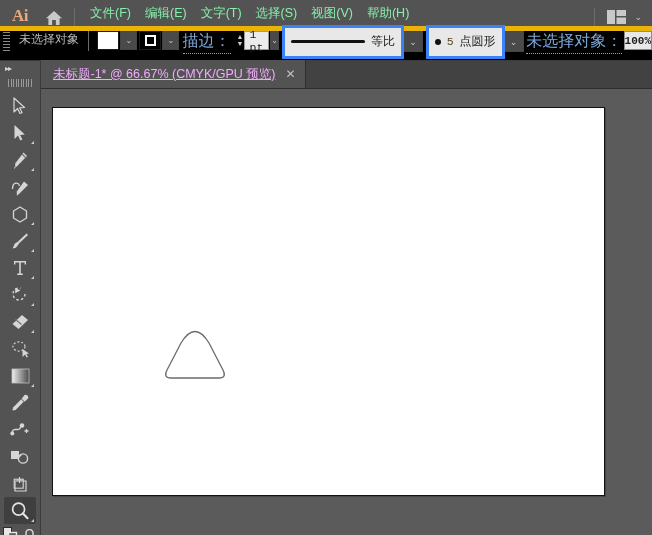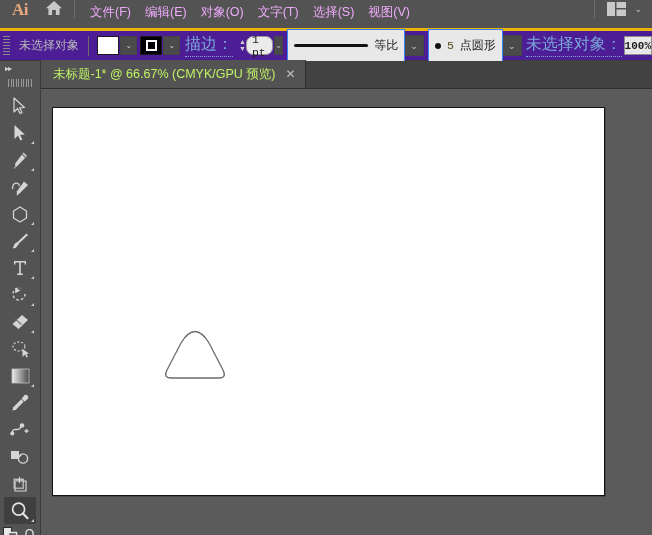--- a/index.html
+++ b/index.html
@@ -10,55 +10,55 @@
     background: #5b5b5b;
     font-family: "Liberation Sans", "DejaVu Sans", sans-serif;
     -webkit-font-smoothing: antialiased;
   }
   #app { position: relative; width: 652px; height: 535px; }
 
   
   .menubar {
     position: absolute; left: 0; top: 0; width: 652px; height: 31px;
     background: #535353;
-    display: flex; align-items: flex-start;
-    border-bottom: 3px solid #eab308;
+    display: flex; align-items: flex-end;
+    border-bottom: 5px solid #eab308;
   }
   .ai-logo {
     width: 38px; text-align: center;
     color: #e8a87c; font-size: 17px; font-weight: bold;
     font-family: "Liberation Serif", "DejaVu Serif", serif;
     letter-spacing: -0.5px;
     padding-left: 2px;
   }
   .home-btn {
     width: 32px; display: flex; align-items: center; justify-content: center;
   }
   .menu-sep {
     width: 1px; height: 18px; background: #6d6d6d; margin: 0 8px 0 4px;
   }
   .menu-items { display: flex; align-items: center; }
   .menu-item {
-    color: #f0abfc; font-size: 12.5px; padding: 4px 7px;
+    color: #86efac; font-size: 12.5px; padding: 4px 7px;
     white-space: nowrap; cursor: default;
   }
   .menubar-right {
     margin-left: auto; display: flex; align-items: center; padding-right: 10px;
   }
   .ws-sep { width: 1px; height: 18px; background: #6d6d6d; margin-right: 12px; }
   .ws-icon { display: flex; align-items: center; }
   .chev-small {
     margin-left: 8px; color: #c8c8c8; font-size: 9px; line-height: 1;
   }
 
   
   .controlbar {
     position: absolute; left: 0; top: 31px; width: 652px; height: 30px;
-    background: #4c1d95;
-    display: flex; align-items: center;
+    background: #000000;
+    display: flex; align-items: flex-start;
     border-bottom: 1px solid #3d3d3d;
   }
   .cb-grip {
     width: 10px; height: 20px; margin-left: 3px; margin-right: 4px;
     display: flex; flex-direction: column; justify-content: center; gap: 2px;
   }
   .cb-grip i { display: block; height: 1px; background: #8a8a8a; width: 7px; margin: 0 auto; }
   .cb-label-sel {
     color: #b8b8b8; font-size: 12px; margin-left: 5px; white-space: nowrap;
   }
@@ -91,26 +91,26 @@
     width: 11px; height: 19px; display: flex; flex-direction: column;
     align-items: center; justify-content: center; gap: 1px;
     color: #d0d0d0; font-size: 7px; line-height: 6px; margin-left: 6px;
   }
   .field {
     height: 19px; background: #ebebeb; border: 1px solid #9a9a9a;
     display: flex; align-items: center; padding: 0 5px;
     font-size: 11.5px; color: #1d1d1d;
     font-family: "Liberation Mono", "DejaVu Sans Mono", monospace;
   }
-  .w-stroke { width: 52px; border-radius: 7px; }
+  .w-stroke { width: 52px; }
   .combo {
     display: flex; align-items: center; height: 21px;
   }
   .combo-body {
-    height: 34px; background: #e8e8e8; border: 1px solid #3b82f6;
+    height: 34px; background: #e8e8e8; border: 3px solid #3b82f6;
     display: flex; align-items: center; padding: 0 6px; gap: 6px;
   }
   .combo-arrow {
     width: 19px; height: 21px; background: #4a4a4a; border: 1px solid #454545;
     border-left: none;
     display: flex; align-items: center; justify-content: center;
     color: #cccccc; font-size: 9px;
   }
   .profile-line { width: 74px; height: 3px; background: #111; border-radius: 2px; }
   .combo-txt { font-size: 12px; color: #1a1a1a; white-space: nowrap; }
@@ -131,21 +131,21 @@
     display: flex; align-items: flex-end;
     border-bottom: 1px solid #2e2e2e;
   }
   .tab-leftpad { width: 41px; height: 28px; background: #3a3a3a; }
   .doc-tab {
     height: 28px; background: #535353;
     display: flex; align-items: center; gap: 10px;
     padding: 0 9px 0 12px;
     border-right: 1px solid #2e2e2e;
   }
-  .doc-tab-title { color: #bef264; font-size: 12.5px; white-space: nowrap; }
+  .doc-tab-title { color: #f0abfc; font-size: 12.5px; white-space: nowrap; text-decoration: underline; }
   .tab-close { color: #c2c2c2; font-size: 12px; font-weight: bold; line-height: 1; }
 
   
   .toolpanel {
     position: absolute; left: 0; top: 61px; width: 41px; height: 474px;
     background: #535353;
     border-right: 1px solid #3b3b3b;
     z-index: 5;
   }
   .tp-header {
@@ -200,24 +200,24 @@
     <div class="ai-logo">Ai</div>
     <div class="home-btn">
       <svg width="18" height="16" viewBox="0 0 18 16">
         <path d="M9 1 L17 8.2 L14.6 8.2 L14.6 15 L10.9 15 L10.9 10 L7.1 10 L7.1 15 L3.4 15 L3.4 8.2 L1 8.2 Z" fill="#c9c9c9"></path>
       </svg>
     </div>
     <div class="menu-sep"></div>
     <div class="menu-items">
       <div class="menu-item">文件(F)</div>
       <div class="menu-item">编辑(E)</div>
-      <div class="menu-item">对象(O)</div>
       <div class="menu-item">文字(T)</div>
       <div class="menu-item">选择(S)</div>
       <div class="menu-item">视图(V)</div>
+      <div class="menu-item">帮助(H)</div>
     </div>
     <div class="menubar-right">
       <div class="ws-sep"></div>
       <div class="ws-icon">
         <svg width="19" height="14" viewBox="0 0 19 14">
           <rect x="0" y="0" width="8" height="14" fill="#c9c9c9"></rect>
           <rect x="9.5" y="0" width="9.5" height="6" fill="#c9c9c9"></rect>
           <rect x="9.5" y="7.5" width="9.5" height="6.5" fill="#c9c9c9"></rect>
         </svg>
       </div>

